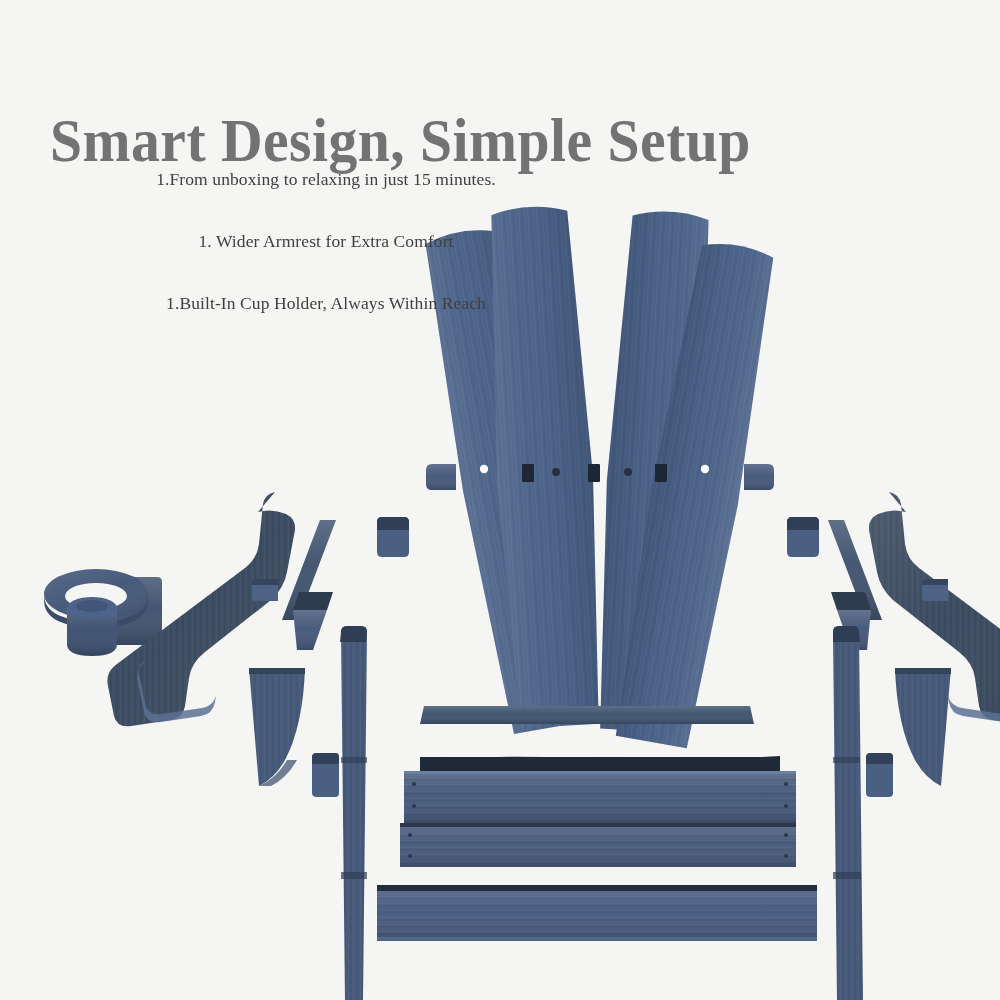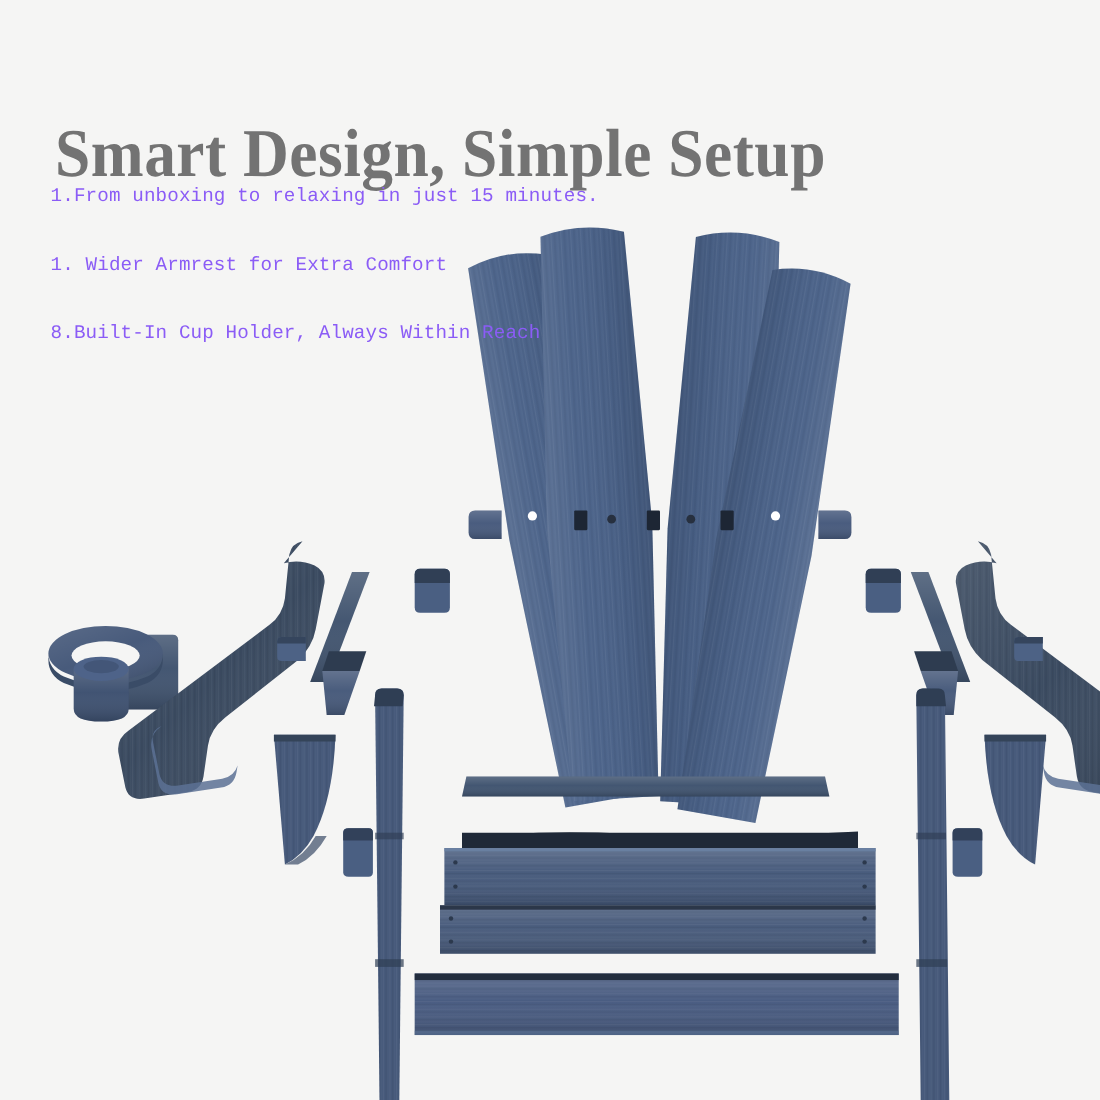--- a/index.html
+++ b/index.html
@@ -40,27 +40,28 @@
     white-space: nowrap;
   }
 
   .feature-list {
     position: absolute;
     left: 46px;
     top: 168px;
     width: 560px;
   }
   .feature-item {
-    font-family: Liberation Mono, monospace;
+    font-family: Liberation Serif, serif;
     font-size: 17.5px;
     line-height: 22px;
-    color: #8b5cf6;
+    color: #404040;
     letter-spacing: 0.1px;
     margin-bottom: 40px;
     white-space: nowrap;
+    text-align: center;
   }
 
   
   #chair {
     position: absolute;
     left: 0;
     top: 0;
     width: 1000px;
     height: 1000px;
   }
@@ -319,16 +320,16 @@
       <rect x="377" y="937" width="440" height="4" fill="#5e7498" opacity="0.6"></rect>
     </g>
 
   </svg>
 
   <h1 class="headline">Smart Design, Simple Setup</h1>
 
   <div class="feature-list">
     <div class="feature-item">1.From unboxing to relaxing in just 15 minutes.</div>
     <div class="feature-item">1. Wider Armrest for Extra Comfort</div>
-    <div class="feature-item">8.Built-In Cup Holder, Always Within Reach</div>
+    <div class="feature-item">1.Built-In Cup Holder, Always Within Reach</div>
   </div>
 
 </div>
 
 </body></html>

